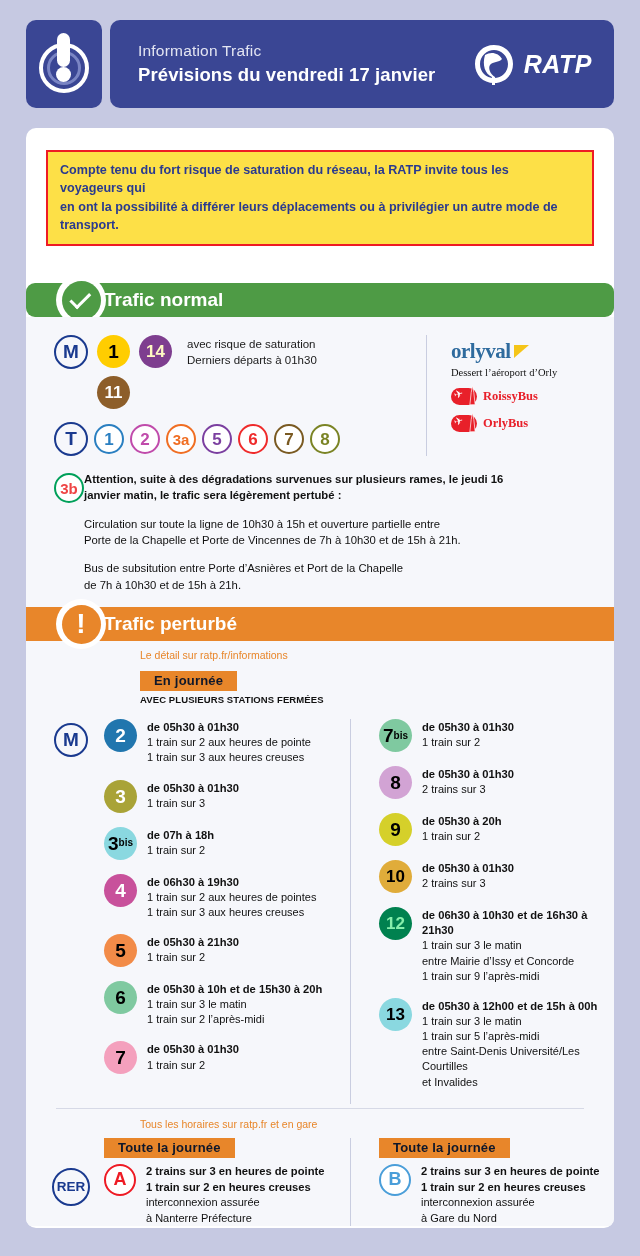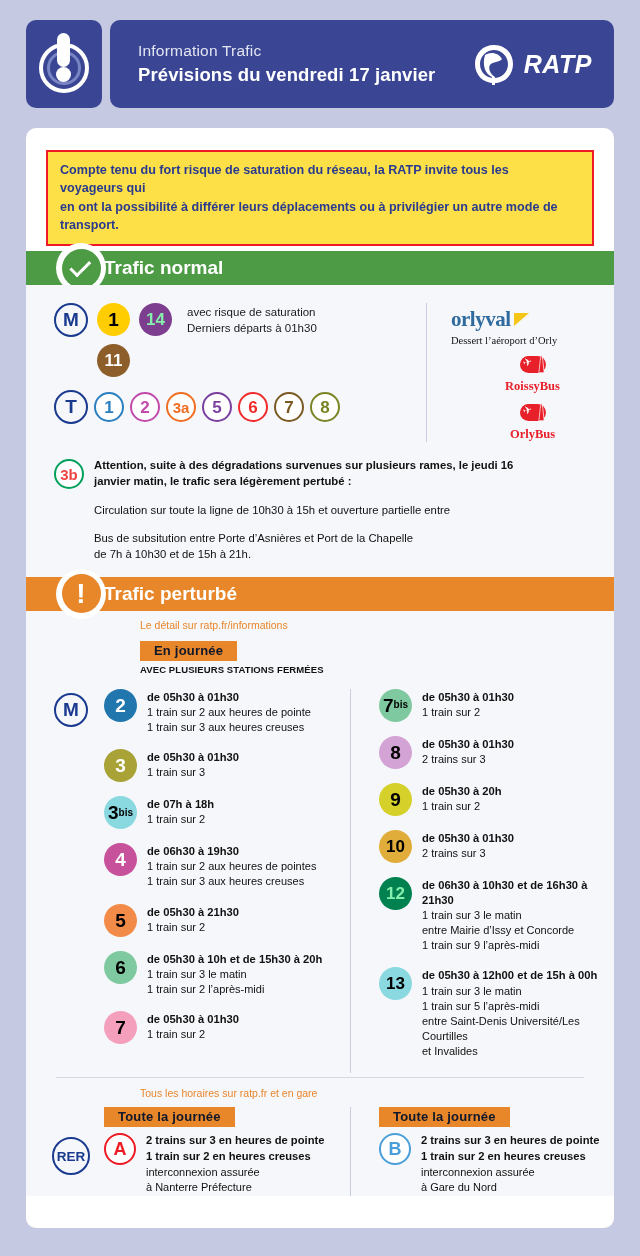--- a/index.html
+++ b/index.html
@@ -56,21 +56,21 @@
     margin: 22px 20px 0 20px; border: 2px solid #ee1b24; background: #fde047;
     padding: 9px 20px 10px 12px;
   }
   .alert p { color: #2a3a8f; font-size: 12.6px; font-weight: bold; line-height: 1.45; }
 
   
   .banner {
     position: relative; height: 34px; display: flex; align-items: center;
     color: #fff; font-size: 19px; font-weight: bold; padding-left: 78px;
   }
-  .banner.green { background: #4e9b45; margin-top: 5px; }
+  .banner.green { background: #4e9b45; margin-top: 37px; border-radius: 9px; }
   .banner.orange { background: #e8862a; margin-top: 0px; }
   .banner-badge {
     position: absolute; left: 30px; top: -8px; width: 50px; height: 50px;
     border-radius: 50%; background: #fff; display: flex; align-items: center; justify-content: center;
   }
   .badge-inner {
     width: 39px; height: 39px; border-radius: 50%;
     display: flex; align-items: center; justify-content: center;
   }
   .badge-inner.green { background: #4e9b45; }
@@ -107,31 +107,31 @@
     background: #fff; display: flex; align-items: center; justify-content: center;
     font-size: 17px; font-weight: bold; line-height: 1;
   }
 
   .note { font-size: 11.5px; color: #1a1a1a; line-height: 1.35; padding-top: 2px; }
 
   .tram-row { display: flex; gap: 6px; align-items: center; margin-top: 13px; }
 
   
   .t3b-block { display: flex; margin-top: 16px; padding-left: 28px; padding-right: 30px; }
-  .t3b-text { margin-left: 10px; }
+  .t3b-text { }
   .t3b-head { font-size: 11.3px; font-weight: bold; color: #111; line-height: 1.4; }
   .t3b-para { font-size: 11.3px; color: #111; line-height: 1.45; margin-top: 12px; }
 
   
   .orlyval-word { font-size: 21px; font-weight: bold; letter-spacing: -.5px; display: flex; align-items: center; }
   .ov-orly { color: #2f6b9e; }
   .ov-val { color: #2f6b9e; }
   .ov-tri { width: 0; height: 0; border-left: 15px solid #f5c518; border-bottom: 13px solid transparent; margin-left: 3px; }
   .orly-sub { font-size: 10.5px; color: #111; margin-top: 3px; }
-  .bus-logo-row { display: flex; align-items: center; gap: 6px; margin-top: 10px; flex-direction: column; }
+  .bus-logo-row { display: flex; align-items: center; gap: 6px; margin-top: 10px; }
   .plane-badge { width: 26px; height: 17px; border-radius: 9px; background: #e8202a; position: relative; flex: 0 0 auto; }
   .plane-badge::before {
     content: "\2708"; position: absolute; left: 3px; top: 0px; color: #fff; font-size: 11px; transform: rotate(-15deg);
   }
   .plane-tower { position: absolute; right: 1px; top: -3px; width: 7px; height: 22px; }
   .bus-name { color: #e8202a; font-size: 12.5px; font-weight: bold; }
 
   
   .pert-body { background: #f6f7fb; padding: 8px 0 0 0; }
   .detail-link { color: #e8862a; font-size: 10.5px; padding-left: 114px; }
@@ -216,21 +216,21 @@
       </div>
       <span>Trafic normal</span>
     </div>
 
     <div class="normal-body">
       <div class="normal-split">
         <div class="normal-left">
           <div class="row" style="gap:9px;">
             <div class="mode-m">M</div>
             <div class="line" style="background:#FFCD00;color:#000;">1</div>
-            <div class="line sm" style="background:#7E3E8F;color:#86efac;">14</div>
+            <div class="line sm" style="background:#7E3E8F;color:#fef9c3;">14</div>
             <div class="note" style="margin-left:6px;">
               <div>avec risque de saturation</div>
               <div>Derniers départs à 01h30</div>
             </div>
           </div>
           <div class="row" style="gap:9px;margin-top:7px;padding-left:43px;">
             <div class="line sm" style="background:#8D5E2A;color:#fff;">11</div>
           </div>
           <div class="tram-row">
             <div class="mode-t">T</div>
@@ -269,20 +269,21 @@
         </div>
       </div>
 
       <div class="t3b-block">
         <div class="tram" style="border:2.5px solid #00a05a;color:#ef4444;font-size:15px;margin-top:1px;">3b</div>
         <div class="t3b-text">
           <div class="t3b-head">Attention, suite à des dégradations survenues sur plusieurs rames, le jeudi 16</div>
           <div class="t3b-head">janvier matin, le trafic sera légèrement pertubé :</div>
           <div class="t3b-para">
             <div>Circulation sur toute la ligne de 10h30 à 15h et ouverture partielle entre</div>
+            <div>Porte de la Chapelle et Porte de Vincennes de 7h à 10h30 et de 15h à 21h.</div>
           </div>
           <div class="t3b-para">
             <div>Bus de subsitution entre Porte d’Asnières et Port de la Chapelle</div>
             <div>de 7h à 10h30 et de 15h à 21h.</div>
           </div>
         </div>
       </div>
     </div>
 
     <div class="banner orange">

